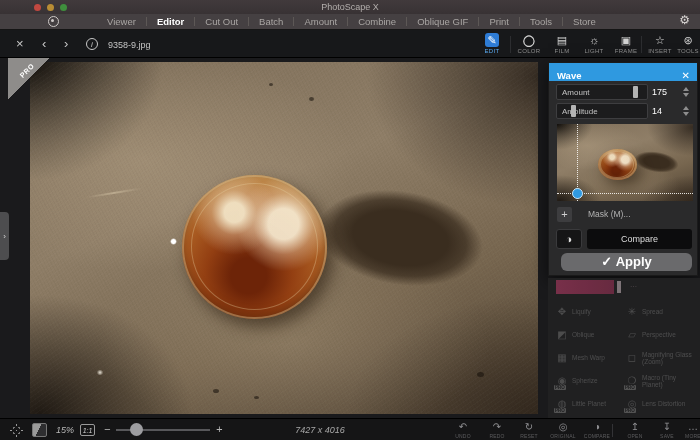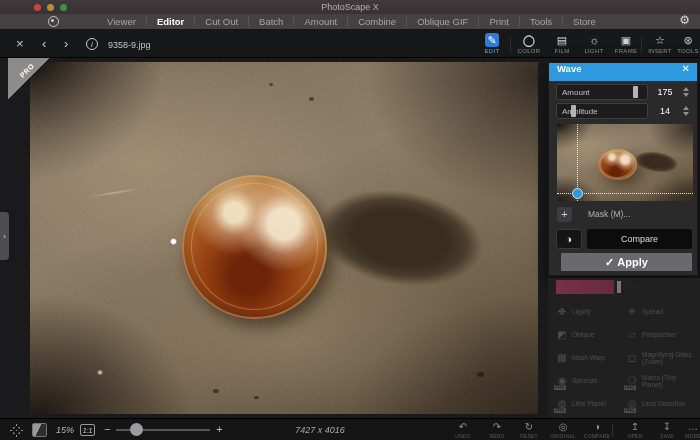--- a/index.html
+++ b/index.html
@@ -86,29 +86,29 @@
   #pro-ribbon span { position:absolute; left:1px; top:9px; width:36px; text-align:center;
     transform:rotate(-45deg); font-size:7px; font-weight:bold; color:#fff; letter-spacing:.5px; }
   #left-expander { position:absolute; left:0; top:154px; width:9px; height:48px;
     background:#4d4d4f; border-radius:0 4px 4px 0; color:#d8d8d8; font-size:8px;
     display:flex; align-items:center; justify-content:center; }
 
   
   #wave-panel { left:548px; top:62px; width:150px; height:214px; background:#2a2a2b;
     box-shadow:0 5px 16px rgba(0,0,0,.6); border:1px solid #1a1a1a; }
   #wave-header { position:absolute; left:0; top:0; width:100%; height:18px; background:#2f99e0;
-    display:flex; align-items:flex-start; }
+    display:flex; align-items:flex-end; }
   #wave-title { font-size:9.5px; font-weight:bold; color:#fff; margin-left:8px; flex:1; }
   #wave-close { font-size:10px; color:#fff; margin-right:7px; }
   .slider-row { position:absolute; left:7px; width:136px; height:32px; }
   .slider-track { position:absolute; left:0; top:0; width:92px; height:16px; background:#1c1c1d;
     border:1px solid #3e3e40; border-radius:2px; }
   .slider-track .s-label { position:absolute; left:5px; top:3px; font-size:8px; color:#c2c2c2; }
   .s-handle { position:absolute; top:1px; width:5px; height:12px; background:#b4b4b4; border-radius:1px; }
-  .s-value { position:absolute; left:96px; top:3px; width:26px; text-align:center;
+  .s-value { position:absolute; left:96px; top:3px; width:26px; text-align:left;
     font-size:9px; color:#fff; }
   .stepper { position:absolute; left:126px; top:1px; width:9px; height:14px; }
   .stepper i { position:absolute; left:1px; width:0; height:0; border-left:3.5px solid transparent;
     border-right:3.5px solid transparent; }
   .stepper .up { top:2px; border-bottom:4px solid #8e8e8e; }
   .stepper .dn { bottom:2px; border-top:4px solid #8e8e8e; }
   #thumb-wrap { position:absolute; left:8px; top:61px; width:136px; height:77px; background:#111; }
   #thumb-photo { position:absolute; inset:0; }
   .dash-v { position:absolute; left:15%; top:0; width:0; height:100%;
     border-left:1px dotted rgba(255,255,255,.85); }
@@ -121,22 +121,22 @@
     font-size:11px; line-height:14px; text-align:center; }
   #mask-label { font-size:8.5px; color:#b2b2b2; margin-left:16px; }
   #compare-row { position:absolute; left:7px; top:166px; width:136px; height:20px; display:flex; }
   #contrast-btn { width:26px; height:20px; background:#151516; border:1px solid #3a3a3c;
     border-radius:3px; color:#ddd; font-size:11px; text-align:center; line-height:18px; }
   #compare-btn { flex:1; margin-left:5px; background:#0c0c0d; border-radius:3px; color:#dcdcdc;
     font-size:9px; text-align:center; line-height:20px; }
   #confirm-row { position:absolute; left:7px; top:190px; width:136px; height:18px; display:flex; }
   #cancel-btn { width:72px; background:#1b1b1d; border-radius:3px; color:#cfcfcf; font-size:9px;
     text-align:center; line-height:18px; }
-  #apply-btn { flex:1; margin-left:5px; background:#6a6a6c; border-radius:1px; color:#ffffff;
-    font-size:11px; font-weight:bold; text-align:center; line-height:18px; }
+  #apply-btn { flex:1; margin-left:5px; background:#6a6a6c; border-radius:6px; color:#ffffff;
+    font-size:13px; font-weight:bold; text-align:center; line-height:18px; }
 
   
   #effects-panel { left:548px; top:278px; width:152px; height:140px; background:#202021; overflow:hidden; }
   #dim-slider { position:absolute; left:8px; top:2px; width:136px; height:14px; opacity:.8; }
   #dim-slider .bar { position:absolute; left:0; top:0; width:58px; height:14px;
     background:linear-gradient(90deg,#8e3454,#7a2d48); }
   #dim-slider .knob { position:absolute; left:61px; top:1px; width:4px; height:12px; background:#96898e; }
   #dim-slider .txt { position:absolute; left:74px; top:3px; font-size:7px; color:#5c5155; }
   #effects-grid { position:absolute; left:8px; top:22px; width:140px; opacity:.32;
     display:grid; grid-template-columns:70px 70px; grid-auto-rows:23px; }

